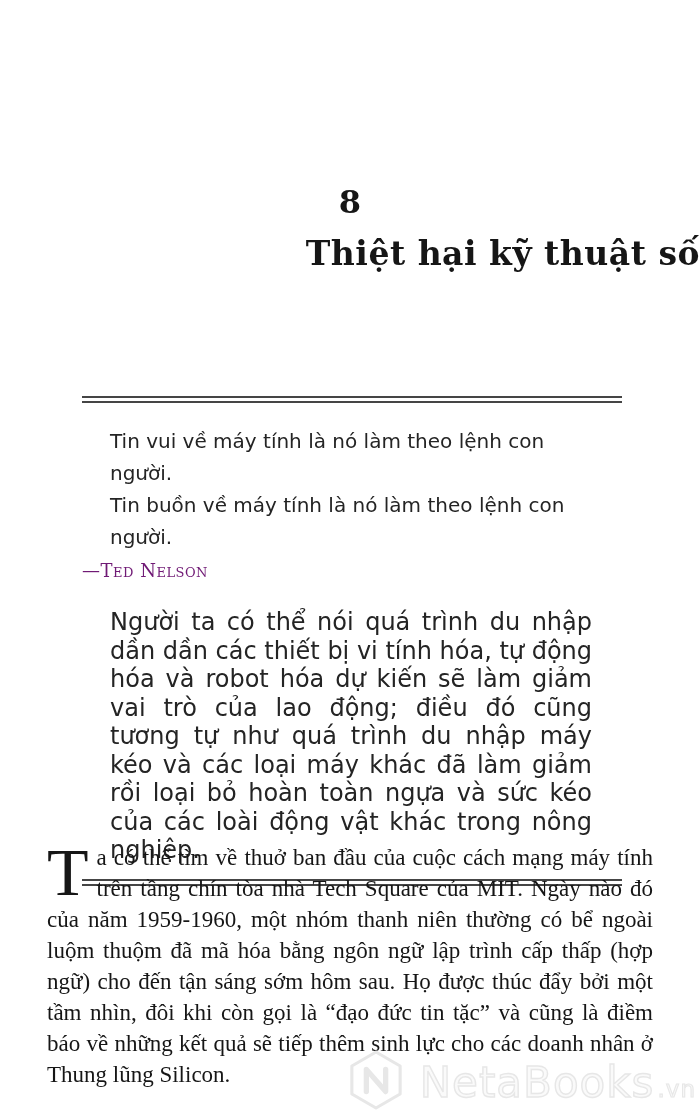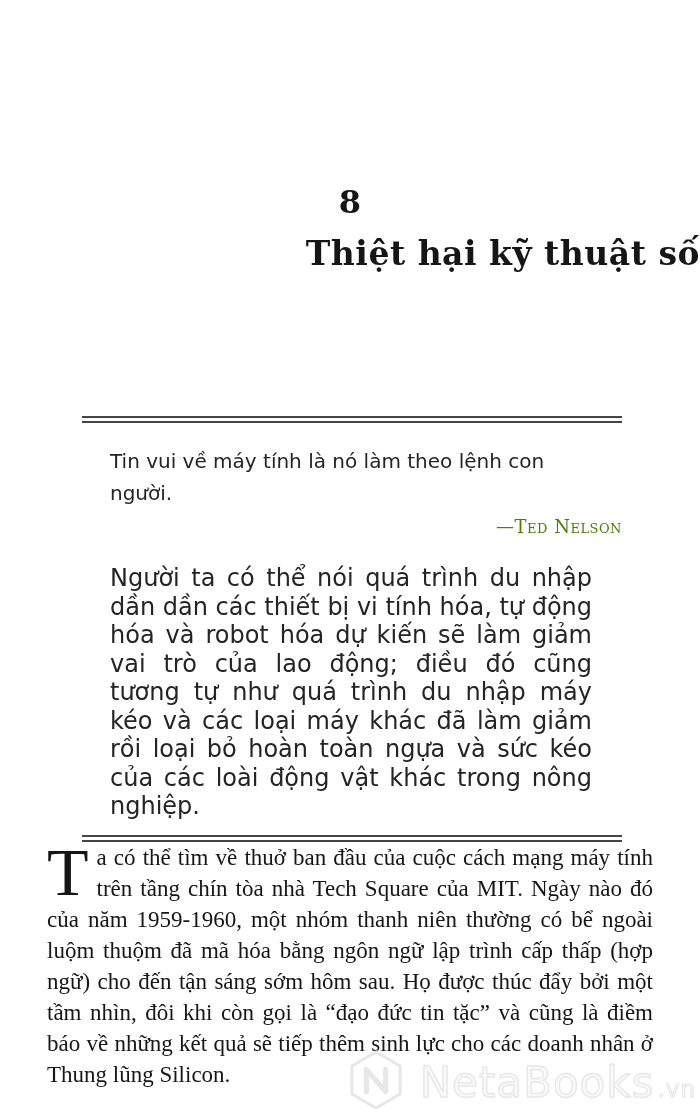--- a/index.html
+++ b/index.html
@@ -23,37 +23,37 @@
   .chapter-title {
     position: absolute; top: 234px; left: 0; width: 100%;
     text-align: right;
     font-family: "DejaVu Serif", serif;
     font-weight: bold; font-size: 33px; letter-spacing: 0.5px;
     color: #161616;
   }
 
   
   .epigraph-section {
-    position: absolute; top: 416px; left: 82px; width: 540px;
+    position: absolute; top: 396px; left: 82px; width: 540px;
   }
   .double-rule {
     height: 3px;
     border-top: 2px solid #454545;
     border-bottom: 2px solid #454545;
   }
   .quote1 {
     margin: 22px 30px 0 28px;
     font-family: "DejaVu Sans", sans-serif;
     font-size: 20px; line-height: 32px; color: #242424;
   }
   .attribution { 
     margin-top: 5px;
-    text-align: right;
+    text-align: left;
     font-family: "DejaVu Serif", serif;
-    font-size: 18px; line-height: 26px; color: #4d7c0f;
+    font-size: 18px; line-height: 26px; color: #701a75;
   }
   .smallcaps { font-variant: small-caps; letter-spacing: 0.5px; }
   .quote2 {
     margin: 24px 30px 0 28px;
     font-family: "DejaVu Sans", sans-serif;
     font-size: 24px; line-height: 28.5px; color: #242424;
     text-align: justify;
   }
   .attribution2 { margin: 3px 20px 0 20px; }
   .rule-bottom { margin-top: 14px; }
@@ -101,20 +101,21 @@
 <div class="page">
 
   <div class="chapter-number">8</div>
   <div class="chapter-title">Thiệt hại kỹ thuật số</div>
 
   <div class="epigraph-section">
     <div class="double-rule"></div>
 
     <div class="quote1">
       <div>Tin vui về máy tính là nó làm theo lệnh con người.</div>
+      <div>Tin buồn về máy tính là nó làm theo lệnh con người.</div>
     </div>
     <div class="attribution smallcaps">—Ted Nelson</div>
 
     <div class="quote2">Người ta có thể nói quá trình du nhập dần dần các thiết bị vi tính hóa, tự động hóa và robot hóa dự kiến sẽ làm giảm vai trò của lao động; điều đó cũng tương tự như quá trình du nhập máy kéo và các loại máy khác đã làm giảm rồi loại bỏ hoàn toàn ngựa và sức kéo của các loài động vật khác trong nông nghiệp.</div>
 
     <div class="double-rule rule-bottom"></div>
   </div>
 
   <div class="body-text"><span class="dropcap">T</span><span>a có thể tìm về thuở ban đầu của cuộc cách mạng máy tính trên tầng chín tòa nhà Tech Square của MIT. Ngày nào đó của năm 1959-1960, một nhóm thanh niên thường có bể ngoài luộm thuộm đã mã hóa bằng ngôn ngữ lập trình cấp thấp (hợp ngữ) cho đến tận sáng sớm hôm sau. Họ được thúc đẩy bởi một tầm nhìn, đôi khi còn gọi là “đạo đức tin tặc” và cũng là điềm báo về những kết quả sẽ tiếp thêm sinh lực cho các doanh nhân ở Thung lũng Silicon.</span></div>
 

